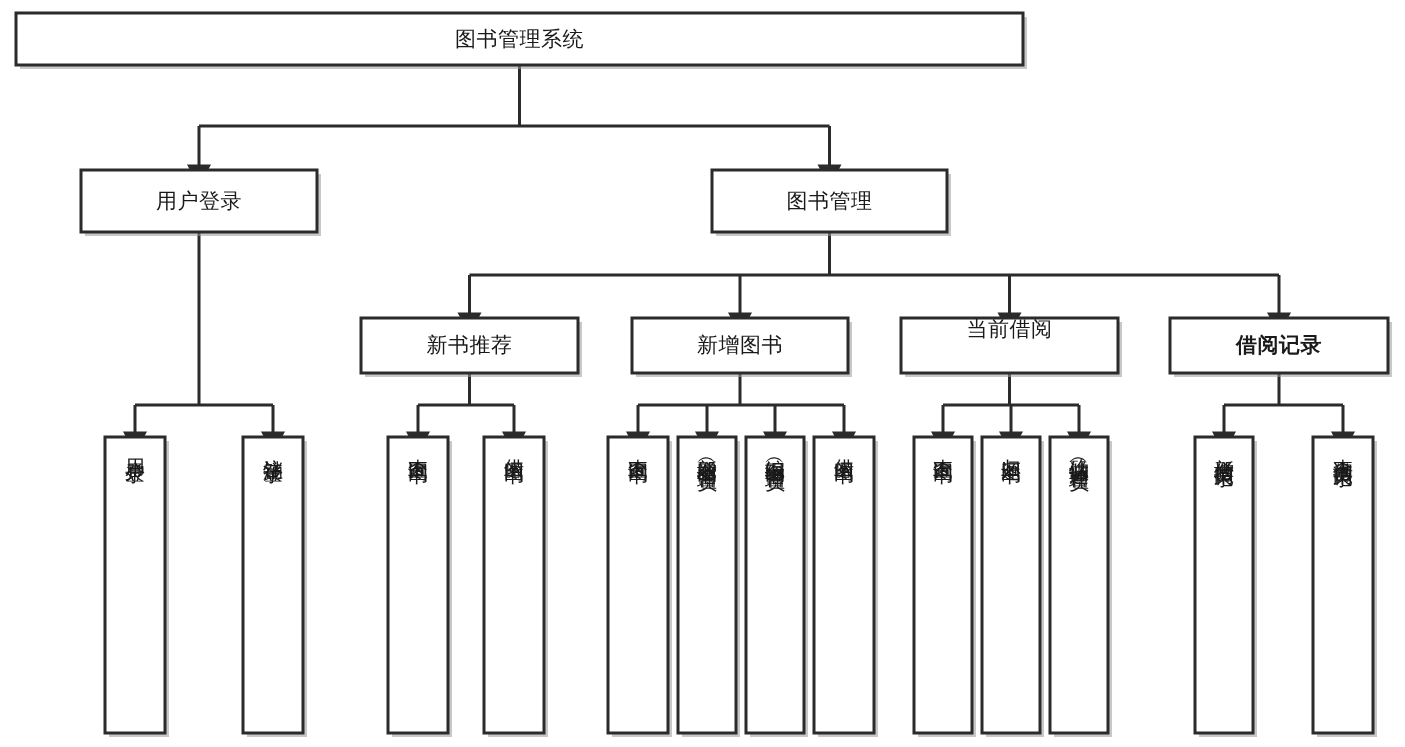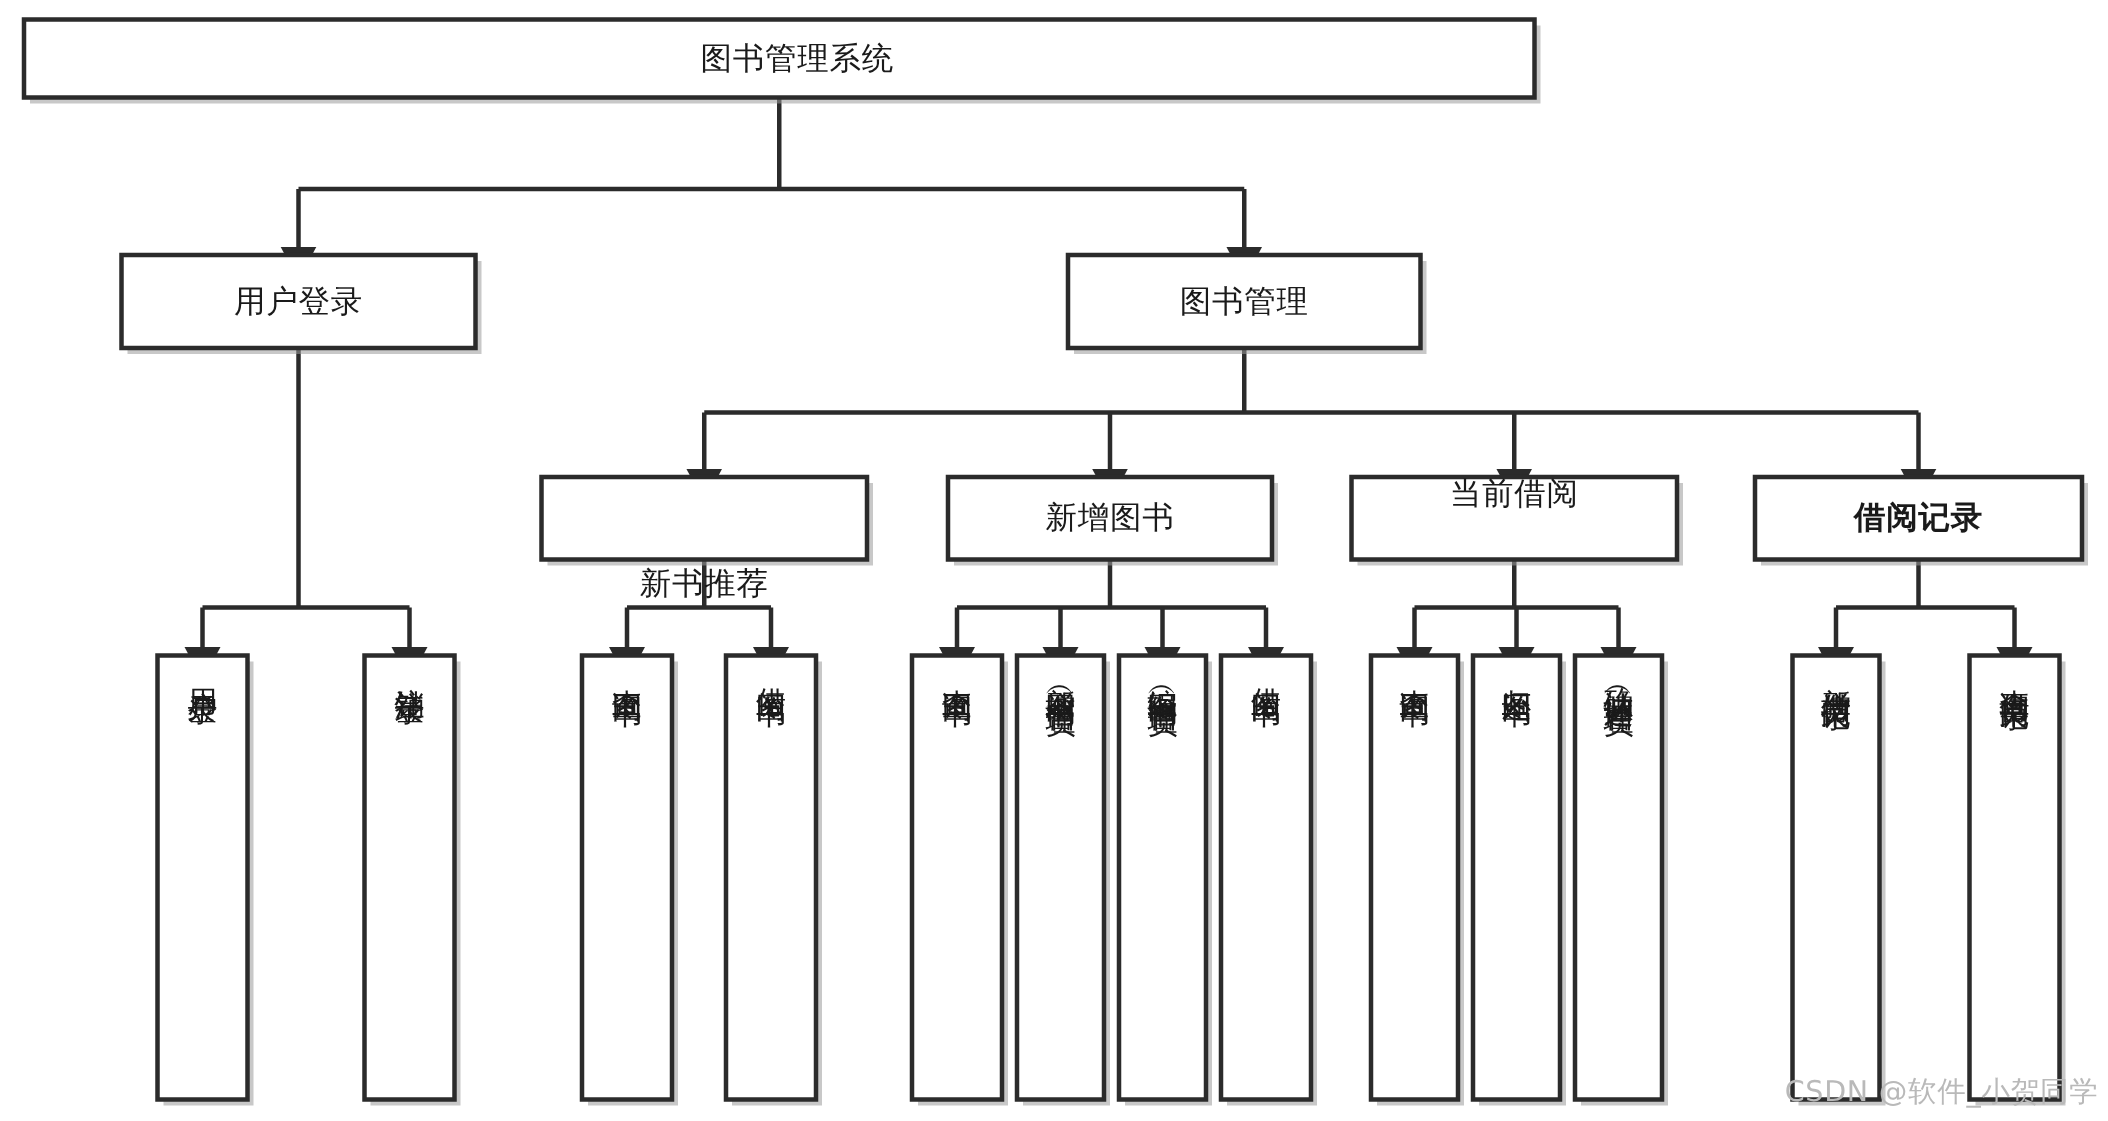--- a/index.html
+++ b/index.html
@@ -138,27 +138,27 @@
         <rect x="1054" y="441" width="58" height="296" class="shadow-rect"></rect>
         <rect x="1050" y="437" width="58" height="296" class="box-rect"></rect>
         <rect x="1199" y="441" width="58" height="296" class="shadow-rect"></rect>
         <rect x="1195" y="437" width="58" height="296" class="box-rect"></rect>
         <rect x="1317" y="441" width="60" height="296" class="shadow-rect"></rect>
         <rect x="1313" y="437" width="60" height="296" class="box-rect"></rect>
       </g>
   </svg>
 
   <div id="labels-layer">
-      <div class="node-label horiz" style="left: 28px; top: 13px; width: 1007px; height: 52px;">图书管理系统</div>
+      <div class="node-label horiz" style="left: 16px; top: 13px; width: 1007px; height: 52px;">图书管理系统</div>
       <div class="hit" style="left: 16px; top: 13px; width: 1007px; height: 52px;"></div>
       <div class="node-label horiz" style="left: 81px; top: 170px; width: 236px; height: 62px;">用户登录</div>
       <div class="hit" style="left: 81px; top: 170px; width: 236px; height: 62px;"></div>
       <div class="node-label horiz" style="left: 712px; top: 170px; width: 235px; height: 62px;">图书管理</div>
       <div class="hit" style="left: 712px; top: 170px; width: 235px; height: 62px;"></div>
-      <div class="node-label horiz" style="left: 361px; top: 318px; width: 217px; height: 55px; margin-top: 44px;">新书推荐</div>
+      <div class="node-label horiz" style="left: 361px; top: 318px; width: 217px; height: 55px;">新书推荐</div>
       <div class="hit" style="left: 361px; top: 318px; width: 217px; height: 55px;"></div>
       <div class="node-label horiz" style="left: 632px; top: 318px; width: 216px; height: 55px;">新增图书</div>
       <div class="hit" style="left: 632px; top: 318px; width: 216px; height: 55px;"></div>
       <div class="node-label horiz" style="left: 901px; top: 302px; width: 217px; height: 55px;">当前借阅</div>
       <div class="hit" style="left: 901px; top: 318px; width: 217px; height: 55px;"></div>
       <div class="node-label horiz" style="left: 1170px; top: 318px; width: 218px; height: 55px; font-weight: bold;">借阅记录</div>
       <div class="hit" style="left: 1170px; top: 318px; width: 218px; height: 55px;"></div>
       <div class="node-label vert" style="left: 105px; top: 437px; width: 60px; height: 296px;">用户登录</div>
       <div class="hit" style="left: 105px; top: 437px; width: 60px; height: 296px;"></div>
       <div class="node-label vert" style="left: 243px; top: 437px; width: 60px; height: 296px;">注销登录</div>
@@ -180,15 +180,14 @@
       <div class="node-label vert" style="left: 982px; top: 437px; width: 58px; height: 296px;">归还图书</div>
       <div class="hit" style="left: 982px; top: 437px; width: 58px; height: 296px;"></div>
       <div class="node-label vert" style="left: 1050px; top: 437px; width: 58px; height: 296px;">确认归还（管理员）</div>
       <div class="hit" style="left: 1050px; top: 437px; width: 58px; height: 296px;"></div>
       <div class="node-label vert" style="left: 1195px; top: 437px; width: 58px; height: 296px;">新增借阅记录</div>
       <div class="hit" style="left: 1195px; top: 437px; width: 58px; height: 296px;"></div>
       <div class="node-label vert" style="left: 1313px; top: 437px; width: 60px; height: 296px;">查询借阅记录</div>
       <div class="hit" style="left: 1313px; top: 437px; width: 60px; height: 296px;"></div>
     </div>
 
-  <div id="watermark">CSDN @软件_小贺同学</div>
 
 </div>
 
 </body></html>

